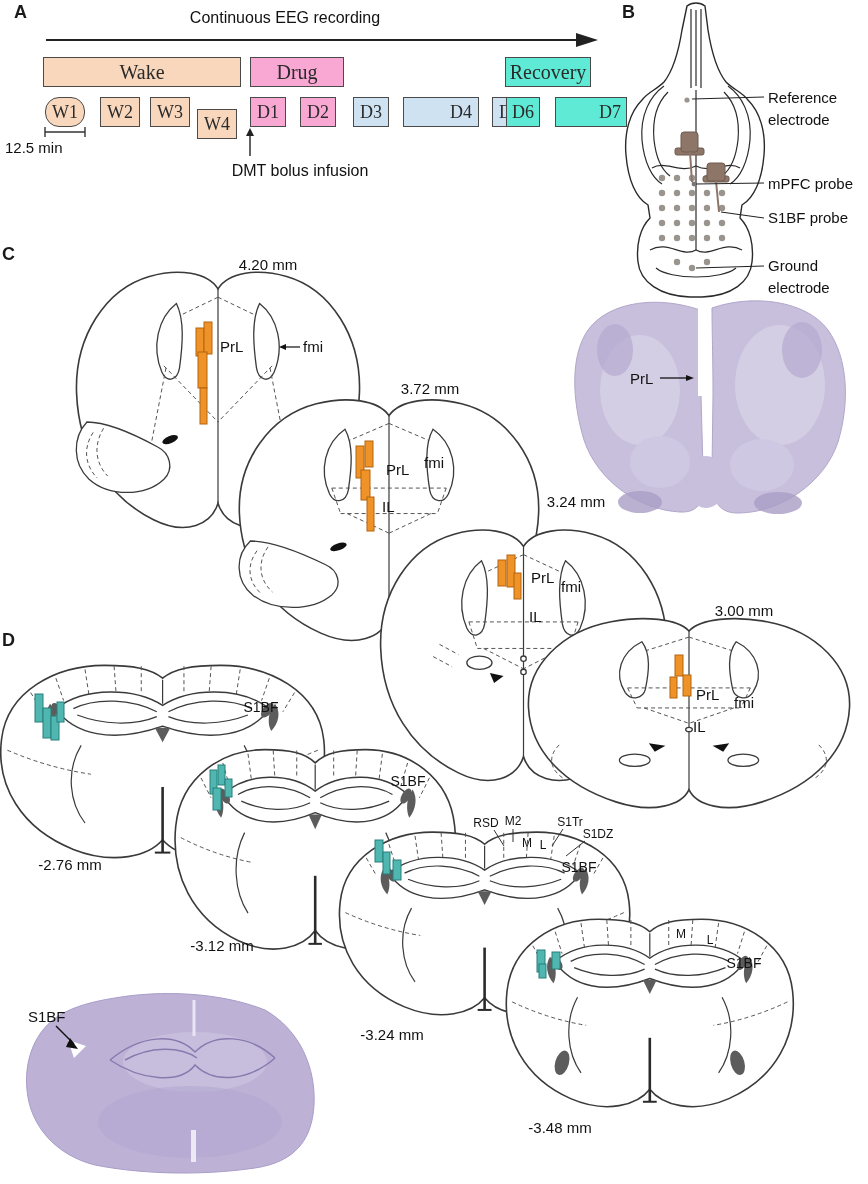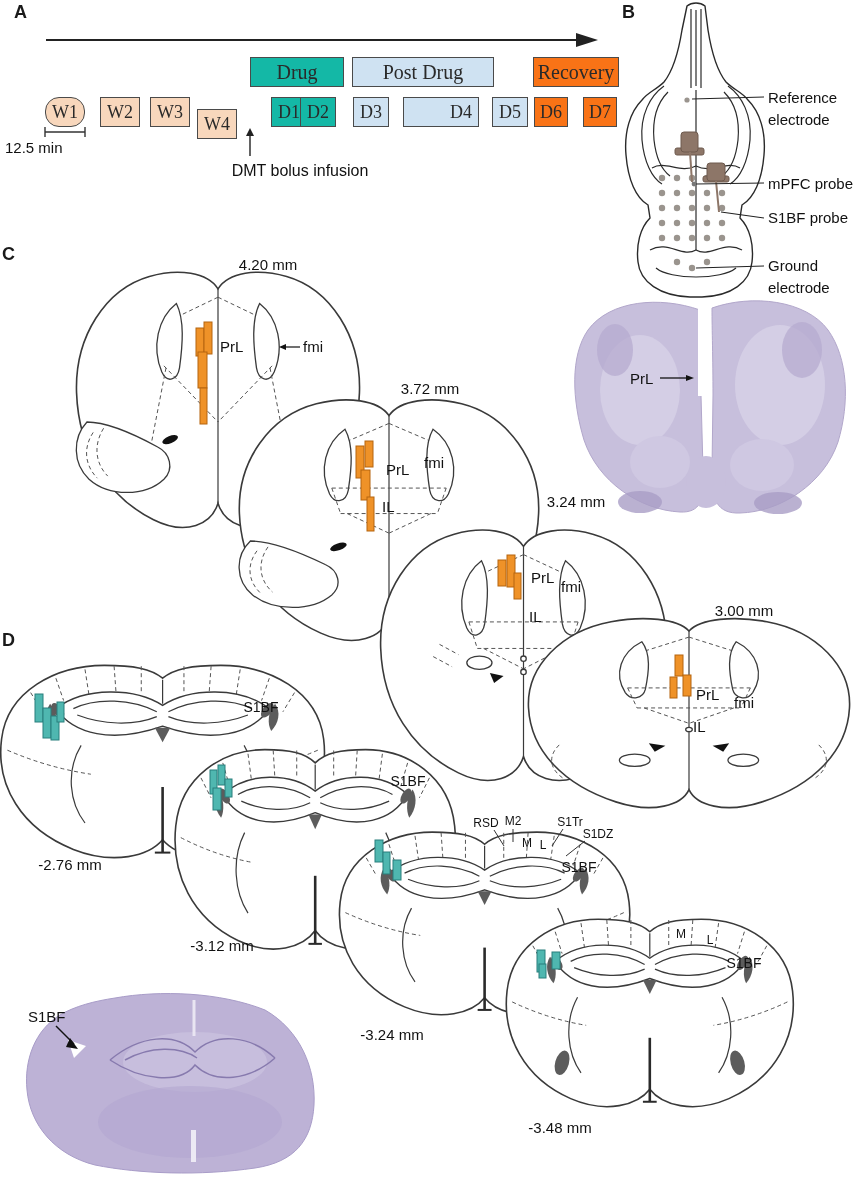--- a/index.html
+++ b/index.html
@@ -5,22 +5,22 @@
   html,body{margin:0;padding:0;background:#ffffff;}
   #fig{position:relative;width:868px;height:1184px;background:#fff;overflow:hidden;
        font-family:"Liberation Sans",sans-serif;color:#111;}
   .abs{position:absolute;}
   .panel-letter{font-weight:bold;font-size:18px;color:#1a1a1a;}
   .ser{font-family:"Liberation Serif",serif;color:#2a2a2a;}
   .phase{position:absolute;top:57px;height:28px;border:1.3px solid #4a4a4a;
          display:flex;align-items:center;justify-content:center;font-size:20px;}
   .epoch{position:absolute;top:97px;height:28px;border:1.3px solid #4a4a4a;
          display:flex;align-items:center;justify-content:center;font-size:18px;}
-  .c-wake{background:#f8d7bc;} .c-drug{background:#14b8a6;}
-  .c-post{background:#cfe2f2;} .c-reco{background:#f97316;margin-left:28px;}
+  .c-wake{background:#f8d7bc;} .c-drug{background:#f9a8d4;}
+  .c-post{background:#cfe2f2;} .c-reco{background:#5eead4;}
   .small-lab{font-size:15px;}
   svg{position:absolute;overflow:visible;}
   .outline{fill:#fff;stroke:#3a3a3a;stroke-width:1.6;}
   .outline2{fill:#fff;stroke:#3a3a3a;stroke-width:1.3;}
   .ln{stroke:#3a3a3a;stroke-width:1.2;fill:none;}
   .dash{stroke:#555;stroke-width:1;fill:none;stroke-dasharray:4 3;}
   .outline,.outline2,.ln,.dash{vector-effect:non-scaling-stroke;}
   .lbl{font:15px "Liberation Sans",sans-serif;fill:#111;}
   .lbl14{font:14px "Liberation Sans",sans-serif;fill:#111;}
   .lbl12{font:12px "Liberation Sans",sans-serif;fill:#111;}
@@ -35,52 +35,53 @@
   .hist2{fill:#bdb2d6;stroke:#a89cc8;stroke-width:1;}
   .dk{fill:#5c5c5c;stroke:none;}
 </style>
 </head>
 <body>
 
 <div id="fig">
 
   <div class="abs panel-letter" style="left:14px;top:2px;">A</div>
 
+  <div class="abs" style="left:160px;top:9px;width:250px;text-align:center;font-size:16px;">Continuous EEG recording</div>
 
   <svg class="abs" style="left:0;top:0;" width="620" height="200" viewBox="0 0 620 200">
     <g>
       <line x1="46" y1="40" x2="578" y2="40" stroke="#222" stroke-width="2.2"></line>
       <polygon points="576,33 598,40 576,47" fill="#222"></polygon>
     </g>
     <g stroke="#333" stroke-width="1.4">
       <line x1="45" y1="127" x2="45" y2="137"></line>
       <line x1="85" y1="127" x2="85" y2="137"></line>
       <line x1="45" y1="132" x2="85" y2="132"></line>
     </g>
     <g>
       <line x1="250" y1="156" x2="250" y2="134" stroke="#222" stroke-width="1.4"></line>
       <polygon points="246,136 254,136 250,128" fill="#222"></polygon>
     </g>
   </svg>
 
+  <div class="phase ser c-wake" style="left:43px;width:196px;">Wake</div>
   <div class="phase ser c-drug" style="left:250px;width:92px;">Drug</div>
-  <div class="phase ser c-post" style="left:352px;width:140px;">Post Drug</div>
   <div class="phase ser c-reco" style="left:505px;width:84px;">Recovery</div>
 
   <div class="epoch ser c-wake" style="left:45px;width:38px;border-radius:14px;">W1</div>
   <div class="epoch ser c-wake" style="left:100px;width:38px;">W2</div>
   <div class="epoch ser c-wake" style="left:150px;width:38px;">W3</div>
   <div class="epoch ser c-wake" style="left:197px;width:38px;margin-top:12px;">W4</div>
-  <div class="epoch ser c-drug" style="left:250px;width:34px;margin-left:21px;">D1</div>
+  <div class="epoch ser c-drug" style="left:250px;width:34px;">D1</div>
   <div class="epoch ser c-drug" style="left:300px;width:34px;">D2</div>
   <div class="epoch ser c-post" style="left:353px;width:34px;">D3</div>
   <div class="epoch ser c-post" style="left:403px;width:34px;padding-left:40px;">D4</div>
   <div class="epoch ser c-post" style="left:452px;width:34px;margin-left:40px;">D5</div>
   <div class="epoch ser c-reco" style="left:506px;width:32px;text-align:center;">D6</div>
-  <div class="epoch ser c-reco" style="left:555px;width:32px;">D7</div>
+  <div class="epoch ser c-reco" style="left:555px;width:32px;padding-left:38px;">D7</div>
 
   <div class="abs small-lab" style="left:5px;top:139px;width:85px;text-align:left;">12.5 min</div>
   <div class="abs" style="left:200px;top:162px;width:200px;text-align:center;font-size:16px;">DMT bolus infusion</div>
 
   <div class="abs panel-letter" style="left:622px;top:2px;">B</div>
 
   <svg class="abs" style="left:620px;top:0;" width="248" height="300" viewBox="0 0 248 300">
     <g>
       <path class="sklf" d="M85,6 C80,2 72,2 67,6 L62,30 C58,55 52,72 44,82 C36,90 28,92 22,100
         C10,112 4,132 6,155 C8,180 16,198 28,205 L30,218 C20,228 16,245 18,262

